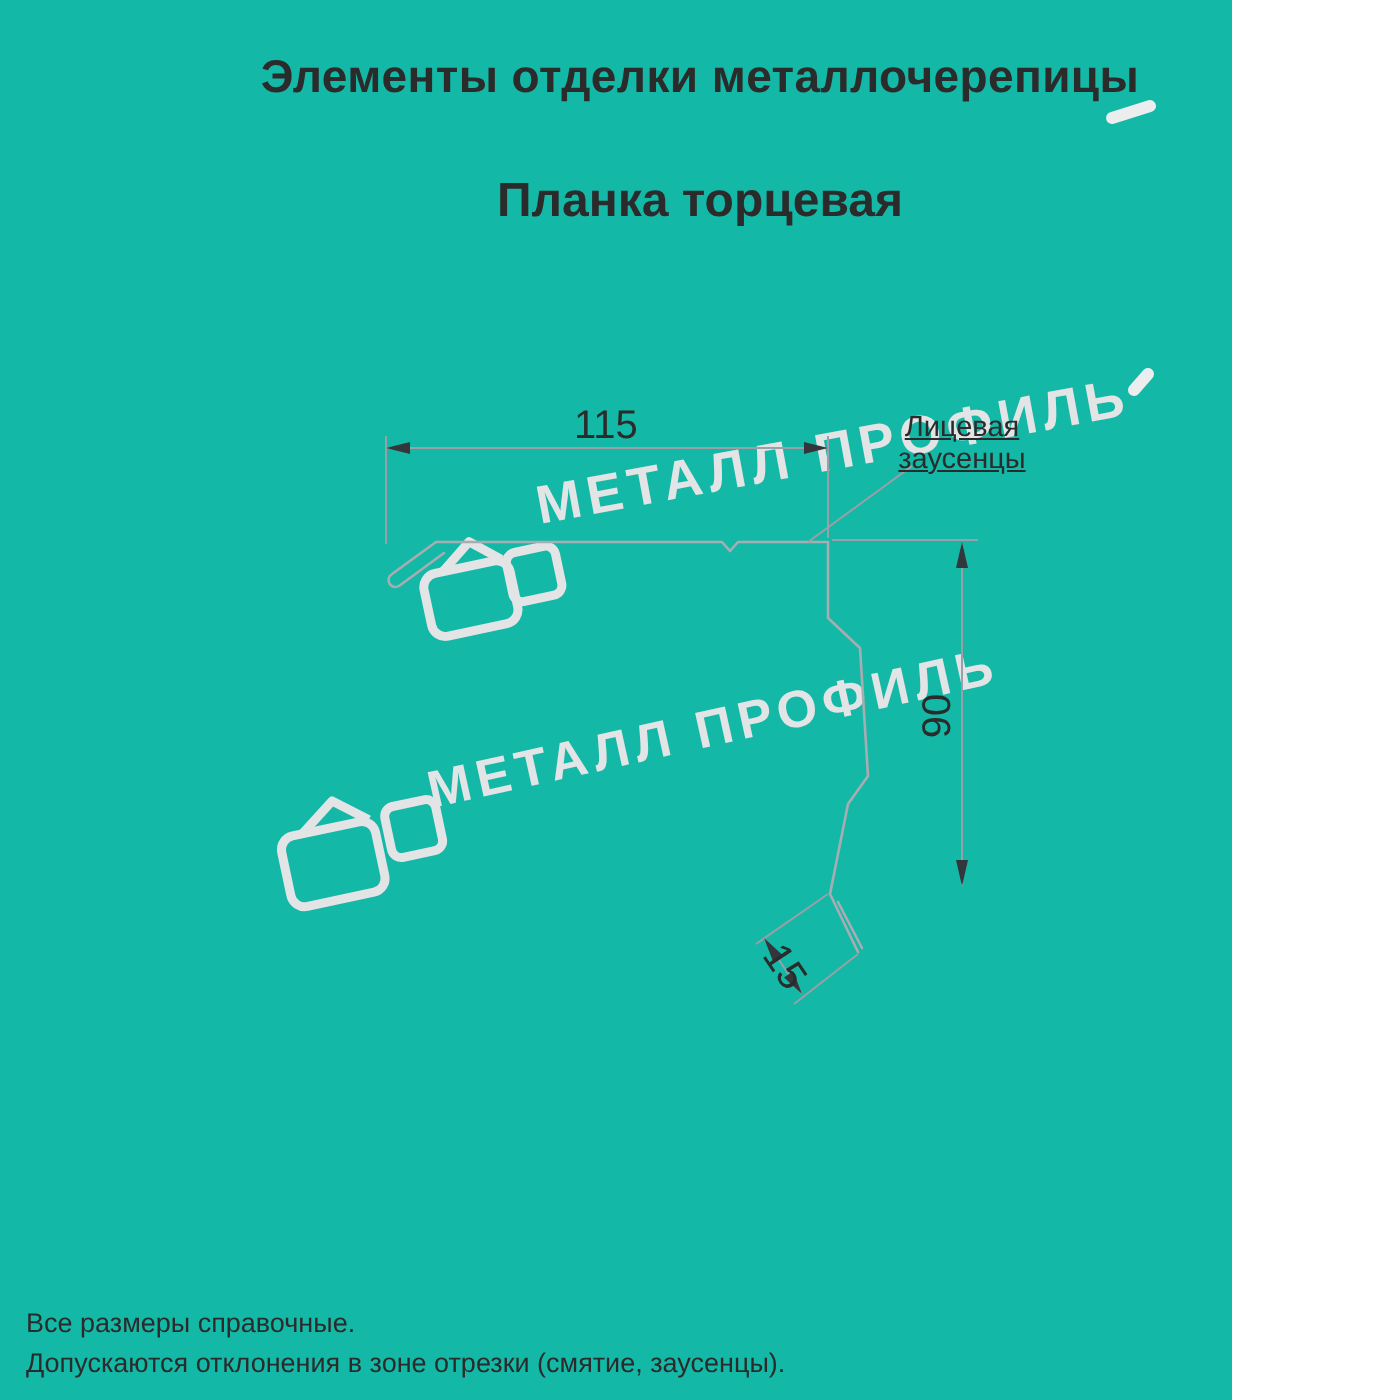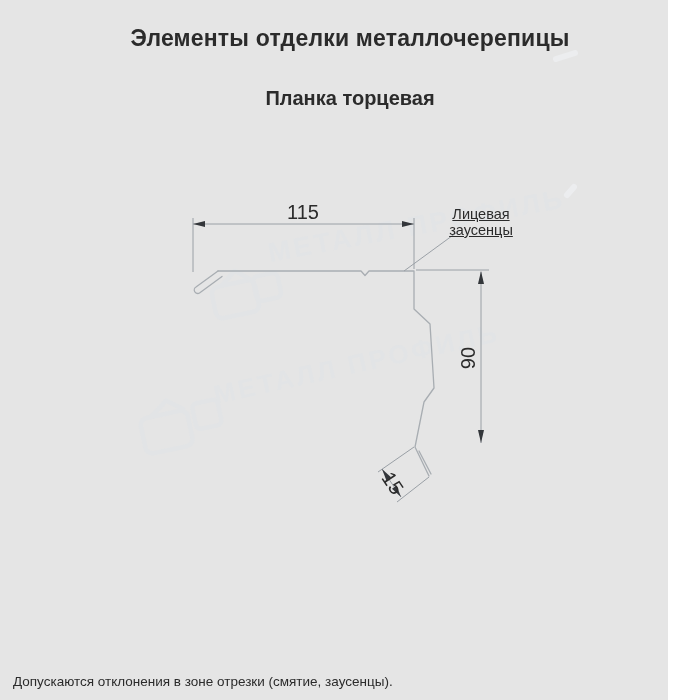--- a/index.html
+++ b/index.html
@@ -1,28 +1,28 @@
 <!DOCTYPE html>
 <html style="--line: #a8adb2; --dim: #9aa0a6; --arrow: #33363a; --ink: #2b2b2b; --wm: #e2e4e6;"><head>
 <meta charset="utf-8">
 <style>
   :root{
     --line:#a8adb2; --dim:#9aa0a6; --arrow:#33363a;
     --ink:#2b2b2b; --wm:#e2e4e6;
   }
   html,body{margin:0;padding:0;background:#fff;}
   .page{
-    position:relative; width:668px; height:700px; background:#e5e5e5;
+    position:relative; width:616px; height:700px; background:#14b8a6;
     font-family:"Liberation Sans","DejaVu Sans",sans-serif; color:var(--ink);
     overflow:hidden;
   }
   .title{position:absolute; top:25px; left:0; width:700px; text-align:center;
          font-size:23px; font-weight:bold; letter-spacing:0.2px;}
   .subtitle{position:absolute; top:87px; left:0; width:700px; text-align:center;
-         font-size:20px; font-weight:bold;}
+         font-size:24px; font-weight:bold;}
   .code{position:absolute; top:118px; left:0; width:700px; text-align:center;
          font-size:20px; font-weight:bold;}
   svg.drawing{position:absolute; left:0; top:0;}
   .profile{stroke:var(--line); stroke-width:1.3; fill:none;
            stroke-linejoin:round; stroke-linecap:round;}
   .dimline{stroke:var(--dim); stroke-width:1; fill:none;}
   .arrow{fill:var(--arrow); stroke:none;}
   .dimtext{font-family:"Liberation Sans","DejaVu Sans",sans-serif;
            font-size:20px; fill:var(--ink);}
   .wmtext{font-family:"Liberation Sans","DejaVu Sans",sans-serif;
@@ -100,14 +100,15 @@
     </g>
 
     <path class="dimline" d="M 404 271 L 456 233"></path>
   </svg>
 
   <div class="face-label">
     <div>Лицевая</div>
     <div>заусенцы</div>
   </div>
 
+  <div class="footnote fn1">Все размеры справочные.</div>
   <div class="footnote fn2">Допускаются отклонения в зоне отрезки (смятие, заусенцы).</div>
 </div>
 
 </body></html>

